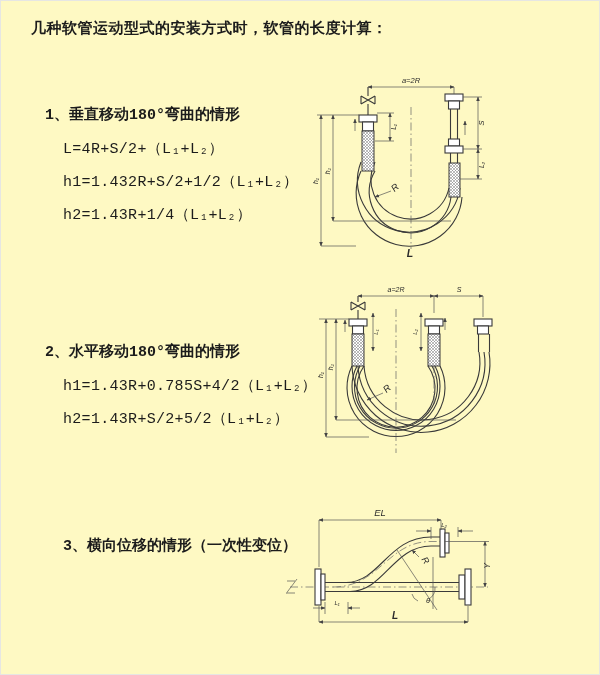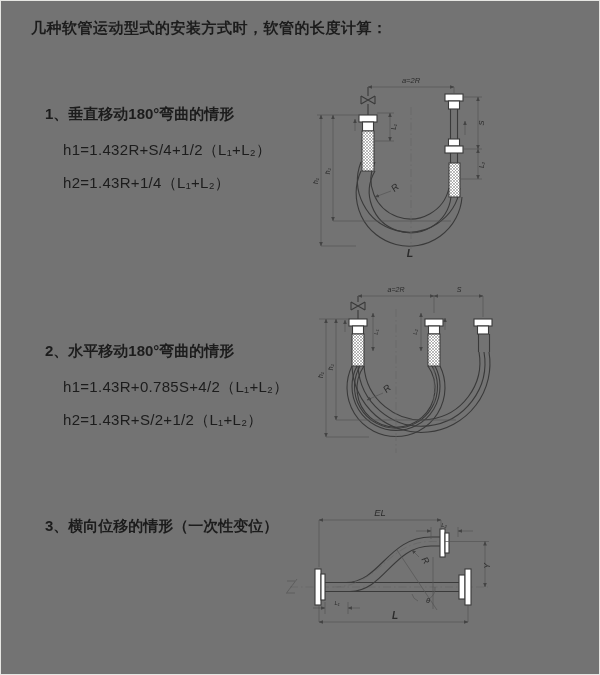--- a/index.html
+++ b/index.html
@@ -1,31 +1,31 @@
 <!DOCTYPE html>
 <html><head>
 <meta charset="utf-8">
 <style>
   html,body{margin:0;padding:0;background:#fff;}
   .page{
-    position:relative;width:600px;height:675px;background:#737373;
+    position:relative;width:600px;height:675px;background:#fef9c3;
     border:1px solid #e6e6e3;box-sizing:border-box;overflow:hidden;
     font-family:"Liberation Sans","DejaVu Sans",sans-serif;color:#1c1c1c;
   }
   .page-title{
     position:absolute;left:30px;top:18px;font-size:15px;font-weight:bold;
     letter-spacing:.5px;white-space:nowrap;
   }
-  .section{position:absolute;left:44px;width:270px;}
+  .section{position:absolute;left:44px;width:270px;font-family:Liberation Mono, monospace;}
   .section h2{margin:0 0 9px 0;font-size:15px;font-weight:bold;white-space:nowrap;}
   .formulas{margin-left:18px;}
   .formula{font-size:15px;line-height:33px;white-space:nowrap;letter-spacing:.3px;}
   #sec1{top:104px;}
   #sec2{top:299px;margin-top:42px;}
-  #sec3{top:516px;}
+  #sec3{top:535px;text-align:center;}
   .diag{position:absolute;font-style:italic;}
   #diag1{left:305px;top:68px;}
   #diag2{left:305px;top:278px;}
   #diag3{left:285px;top:500px;}
   svg{display:block;}
   svg text{font-family:"Liberation Sans","DejaVu Sans",sans-serif;fill:#2b2b2b;}
   .ln{stroke:#3a3a3a;stroke-width:1.1;fill:none;}
   .dim{stroke:#555;stroke-width:0.7;fill:none;}
   .cl{stroke:#666;stroke-width:0.7;fill:none;stroke-dasharray:8 3 1.5 3;}
   .wfill{fill:#fff;stroke:none;}
@@ -33,30 +33,31 @@
 </head>
 <body>
 
 <div class="page">
 
   <div class="page-title">几种软管运动型式的安装方式时，软管的长度计算：</div>
 
   <div class="section" id="sec1">
     <h2>1、垂直移动180°弯曲的情形</h2>
     <div class="formulas">
-      <div class="formula">h1=1.432R+S/4+1/2（L₁+L₂）</div>
+      <div class="formula">L=4R+S/2+（L₁+L₂）</div>
+      <div class="formula">h1=1.432R+S/2+1/2（L₁+L₂）</div>
       <div class="formula">h2=1.43R+1/4（L₁+L₂）</div>
     </div>
   </div>
 
   <div class="section" id="sec2">
     <h2>2、水平移动180°弯曲的情形</h2>
     <div class="formulas">
       <div class="formula">h1=1.43R+0.785S+4/2（L₁+L₂）</div>
-      <div class="formula">h2=1.43R+S/2+1/2（L₁+L₂）</div>
+      <div class="formula">h2=1.43R+S/2+5/2（L₁+L₂）</div>
     </div>
   </div>
 
   <div class="section" id="sec3">
     <h2>3、横向位移的情形（一次性变位）</h2>
   </div>
 
   <div class="diag" id="diag1">
     <svg width="290" height="195" viewBox="305 68 290 195">
       <defs>

